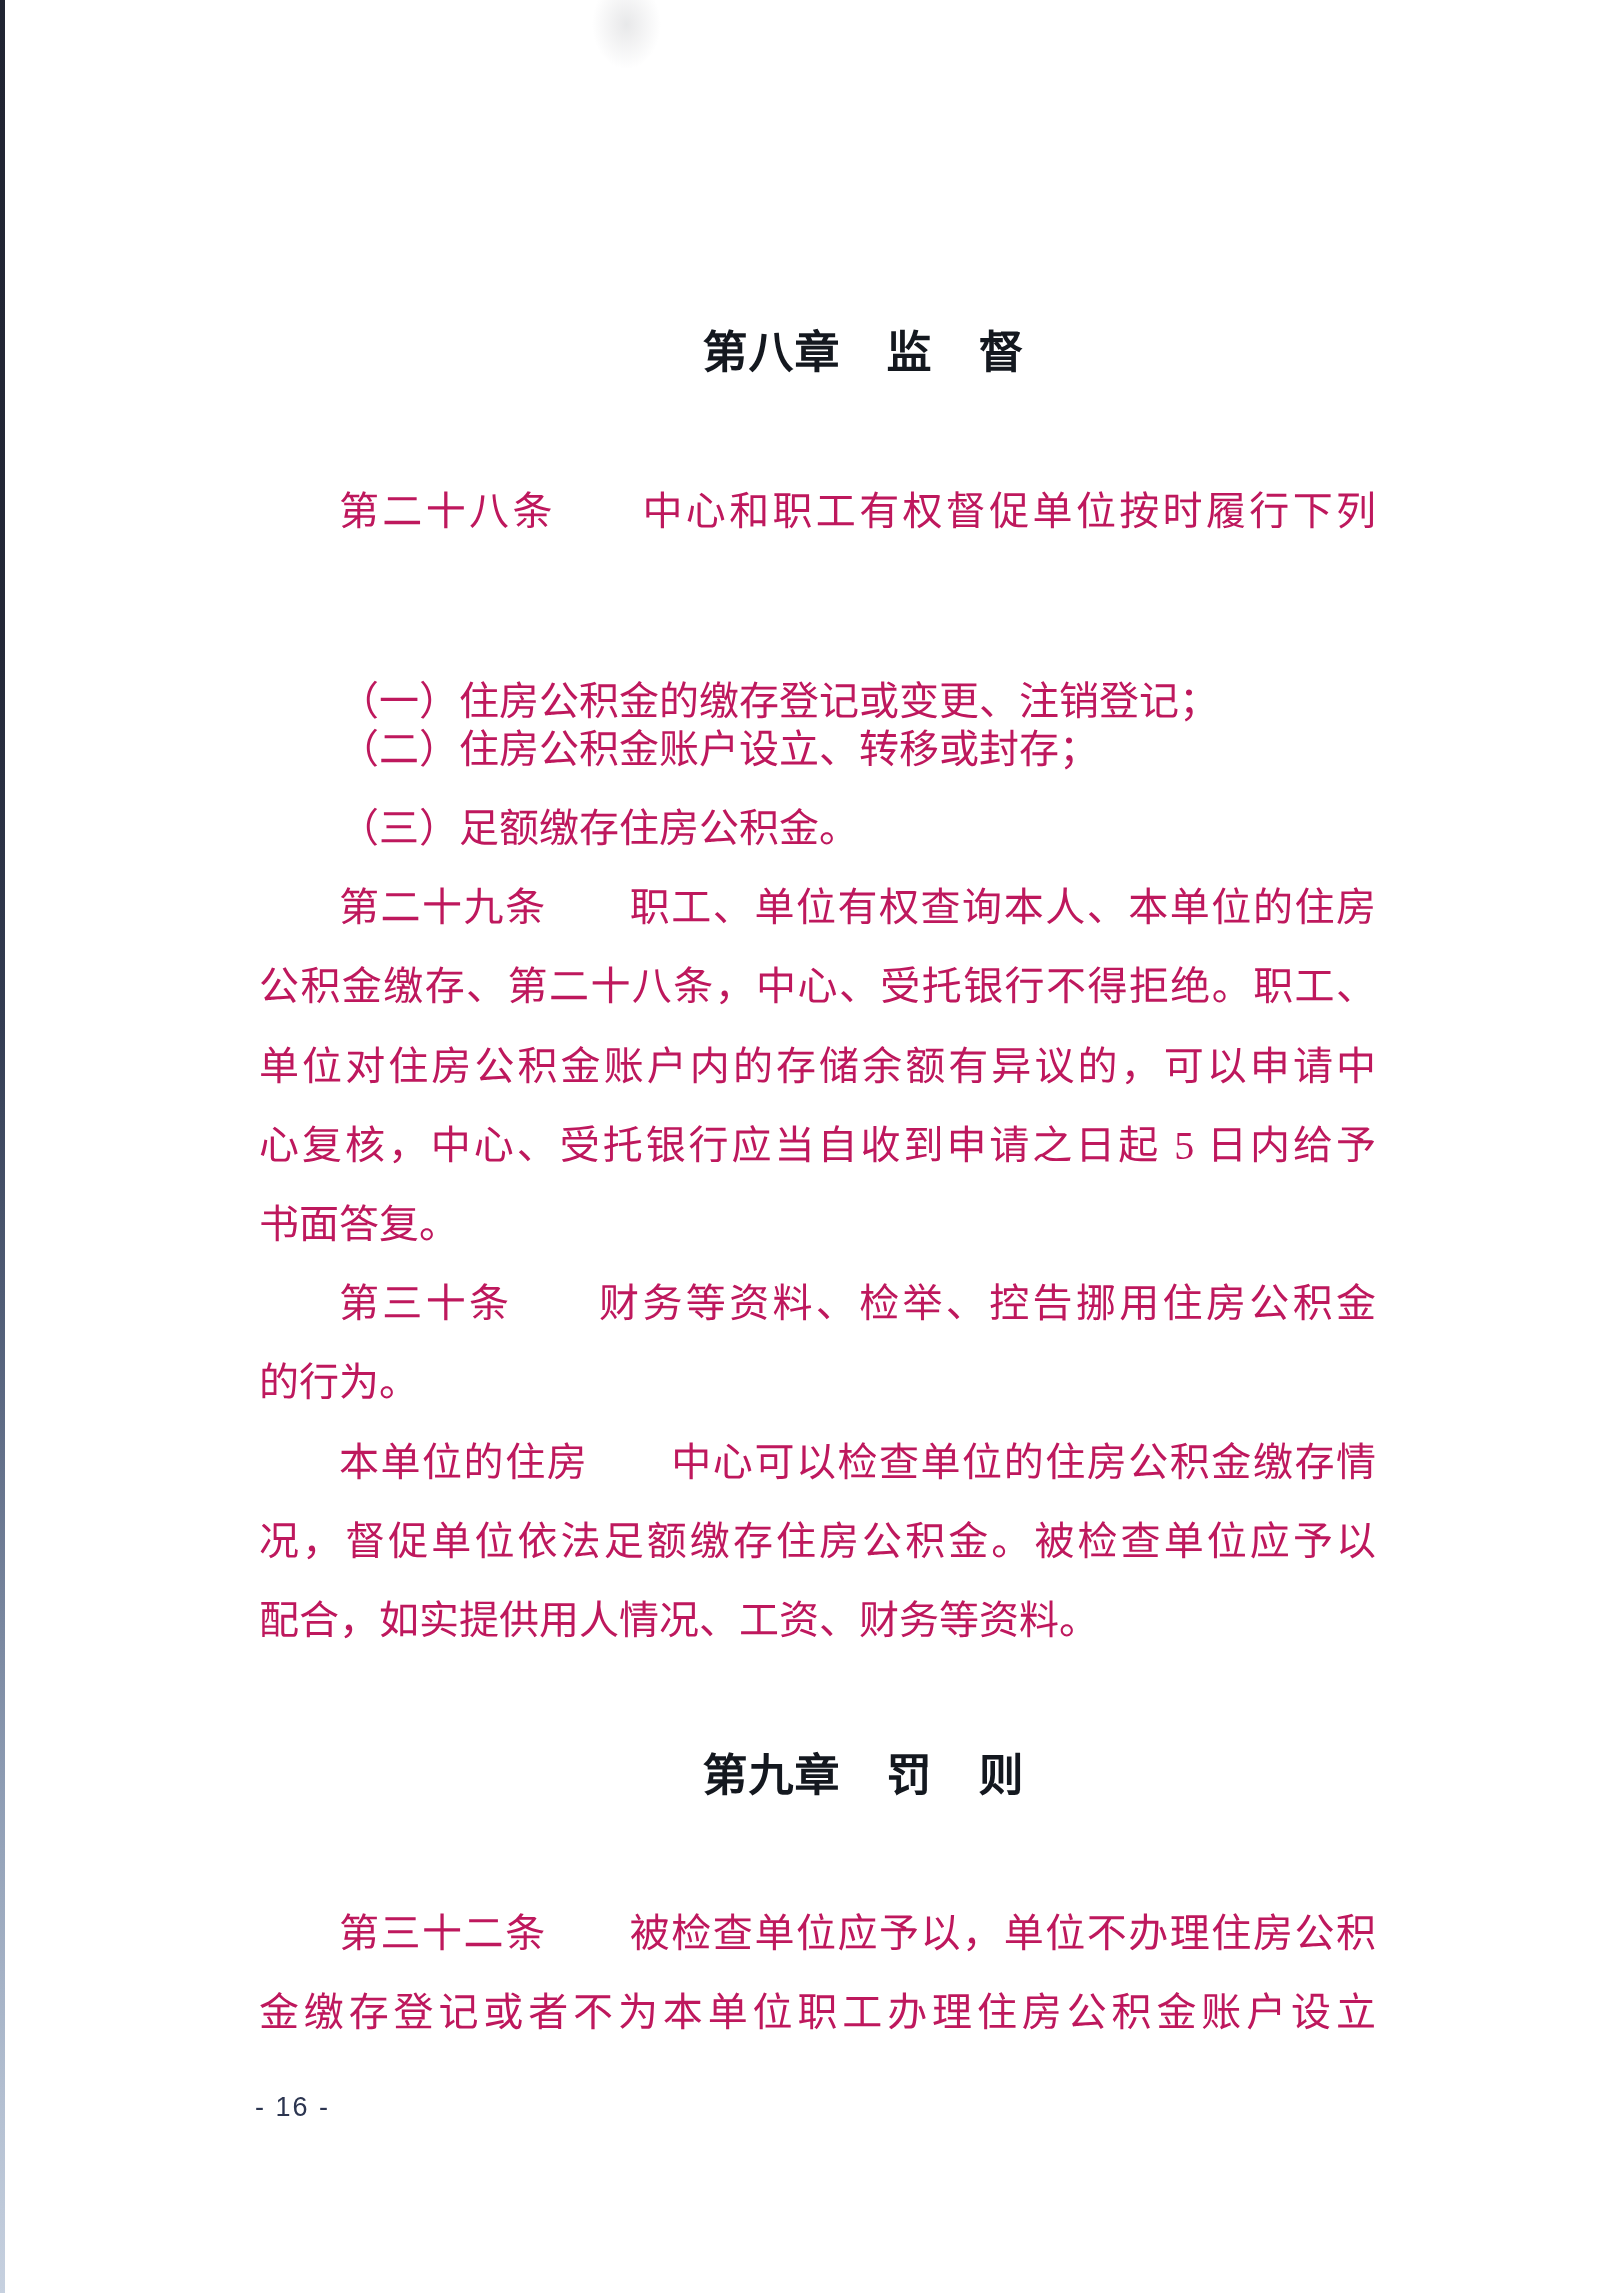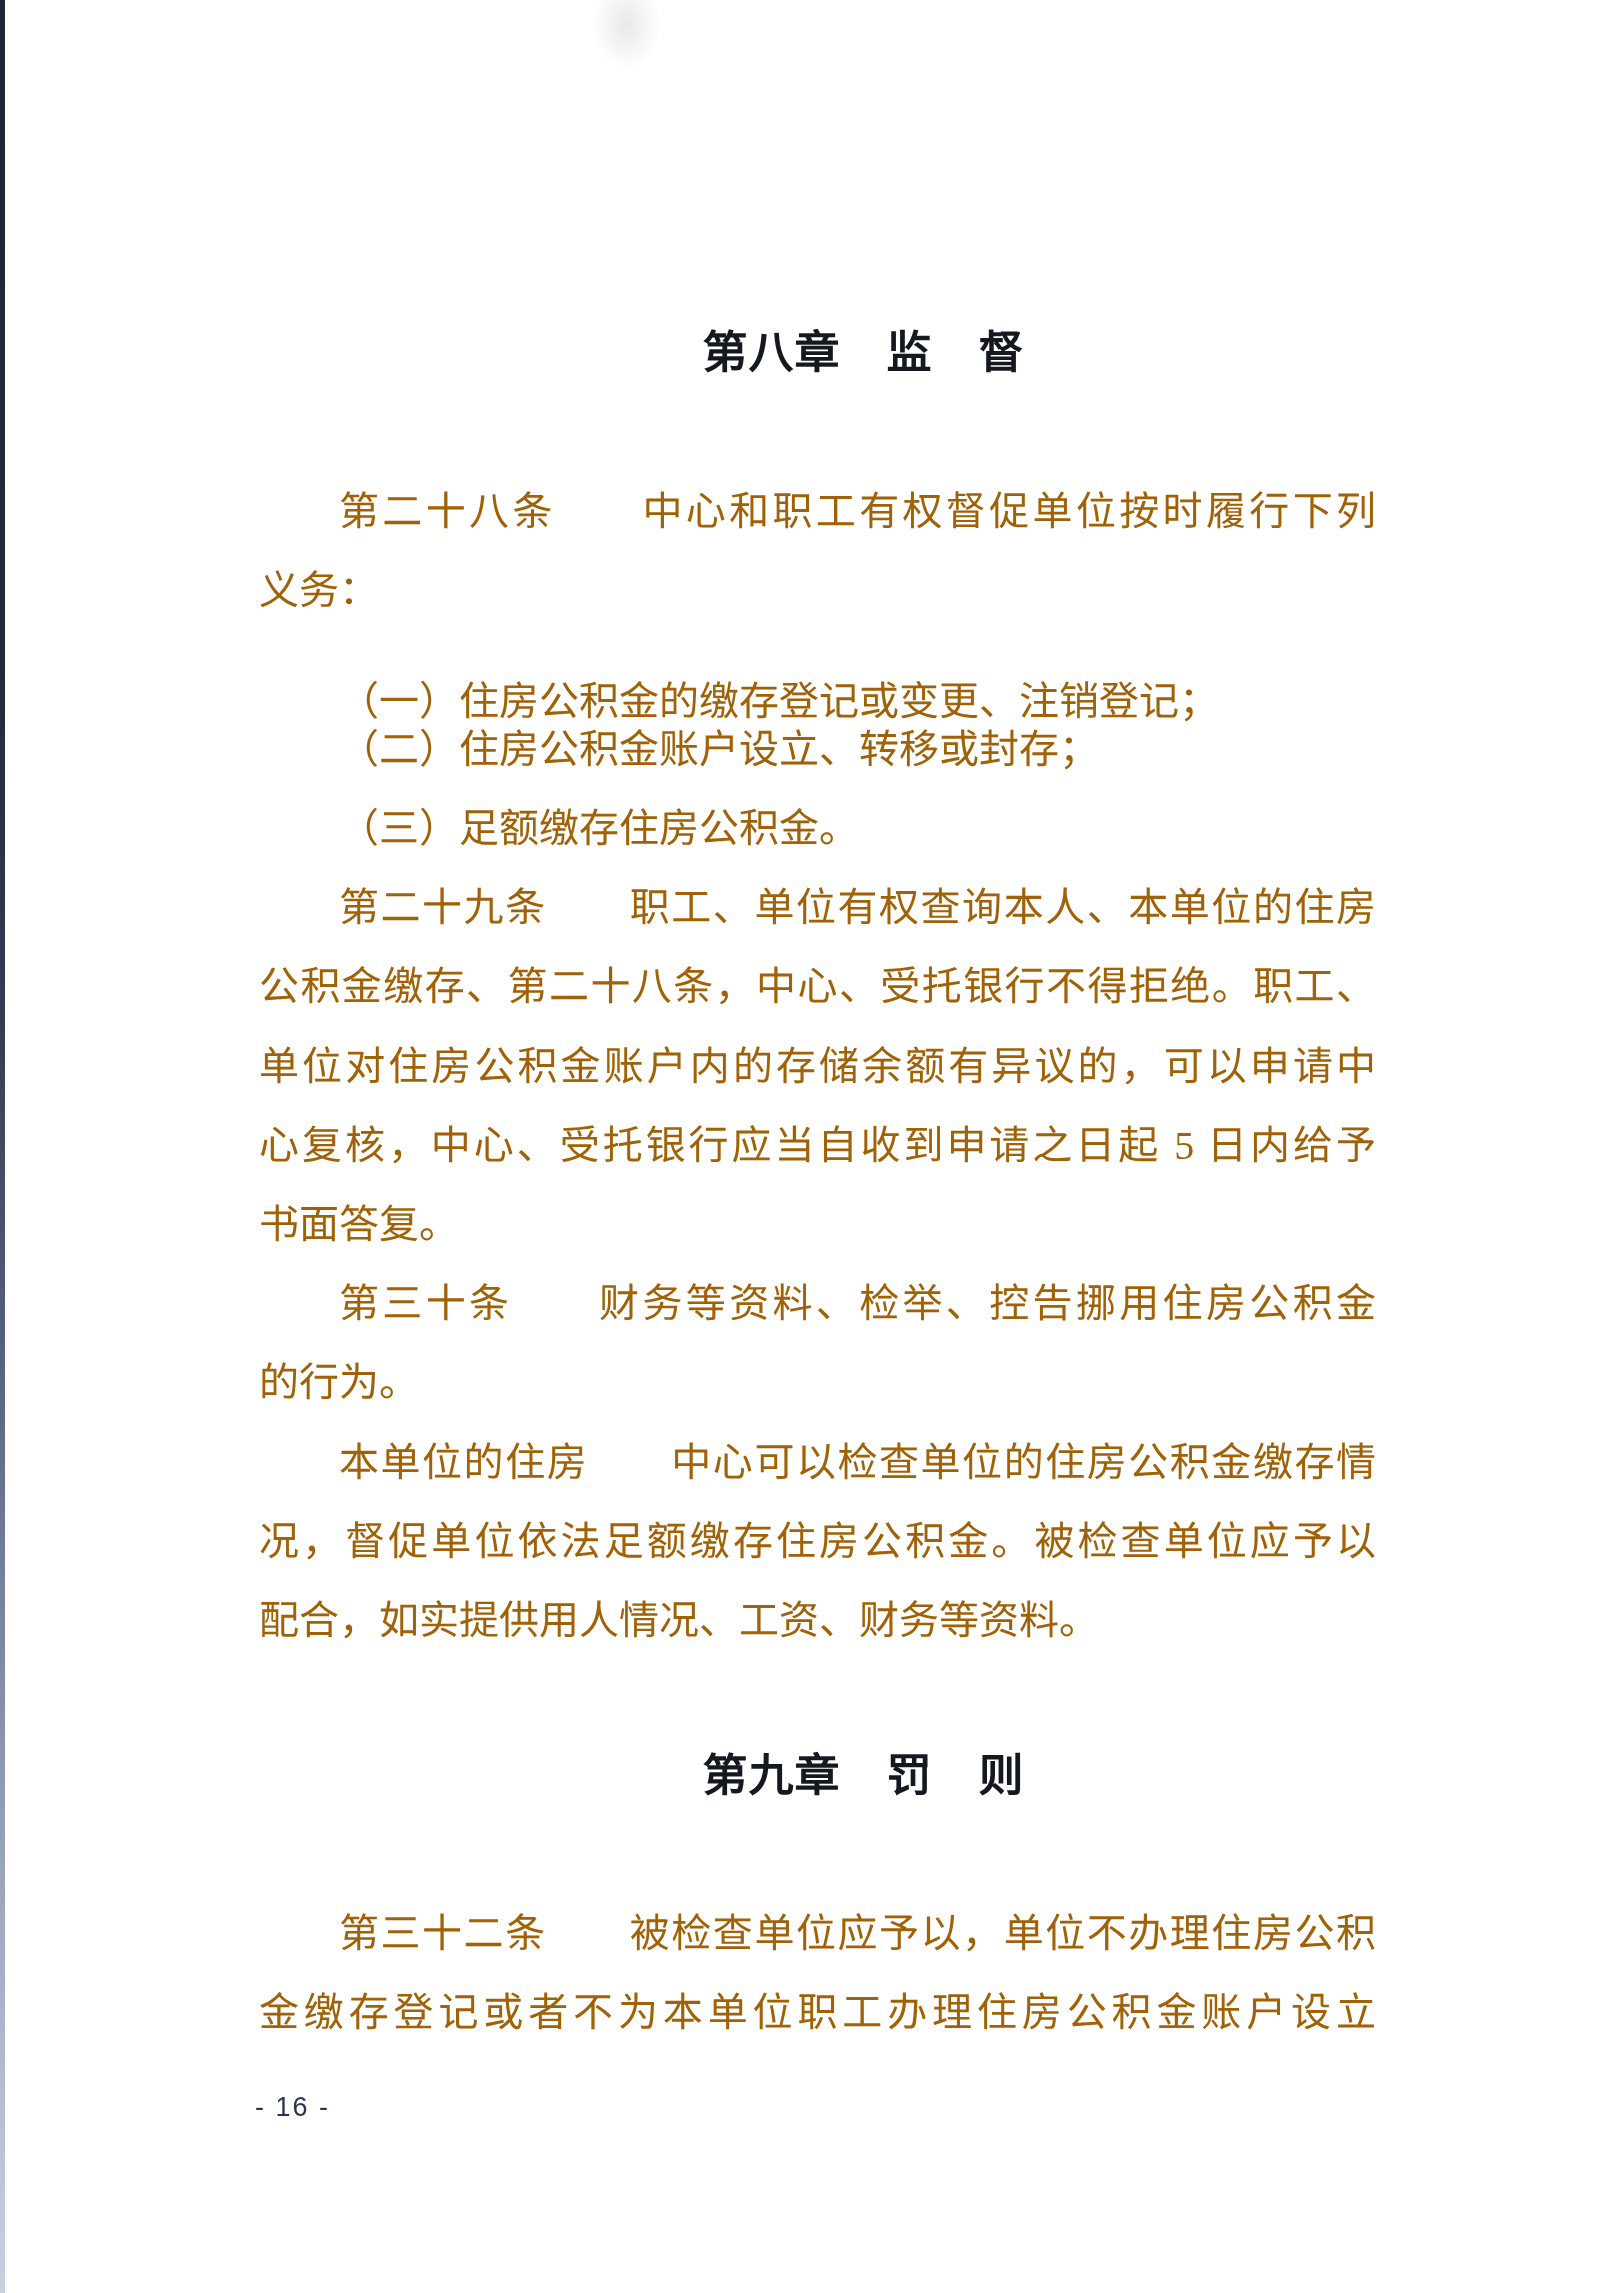--- a/index.html
+++ b/index.html
@@ -57,21 +57,21 @@
     white-space: nowrap;
   }
   .heading.h8 { top: 327px; padding-left: 59px; }
   .heading.h9 { top: 1750px; padding-left: 59px; }
   .bl {
     position: absolute;
     left: 259px;
     width: 1117px;
     font-size: 40px;
     line-height: 50px;
-    color: #a16207;
+    color: #be185d;
     white-space: nowrap;
     text-align: left;
   }
   .bl.ind { text-indent: 2em; }
   .bl.just {
     text-align: justify;
     text-align-last: justify;
     text-justify: inter-character;
   }
   .page-num {
@@ -89,21 +89,20 @@
 <body>
 
 <div class="page">
 
   <div class="scan-edge"></div>
   <div class="scan-smudge"></div>
 
   <div class="heading h8">第八章　监　督</div>
 
   <div class="bl ind just" style="top:487px">第二十八条　　中心和职工有权督促单位按时履行下列</div>
-  <div class="bl" style="top:566px">义务：</div>
   <div class="bl ind" style="top:677px">（一）住房公积金的缴存登记或变更、注销登记；</div>
   <div class="bl ind" style="top:725px">（二）住房公积金账户设立、转移或封存；</div>
   <div class="bl ind" style="top:804px">（三）足额缴存住房公积金。</div>
   <div class="bl ind just" style="top:883px">第二十九条　　职工、单位有权查询本人、本单位的住房</div>
   <div class="bl just" style="top:962px">公积金缴存、第二十八条，中心、受托银行不得拒绝。职工、</div>
   <div class="bl just" style="top:1042px">单位对住房公积金账户内的存储余额有异议的，可以申请中</div>
   <div class="bl just" style="top:1121px">心复核，中心、受托银行应当自收到申请之日起 5 日内给予</div>
   <div class="bl" style="top:1200px">书面答复。</div>
   <div class="bl ind just" style="top:1279px">第三十条　　财务等资料、检举、控告挪用住房公积金</div>
   <div class="bl" style="top:1358px">的行为。</div>

